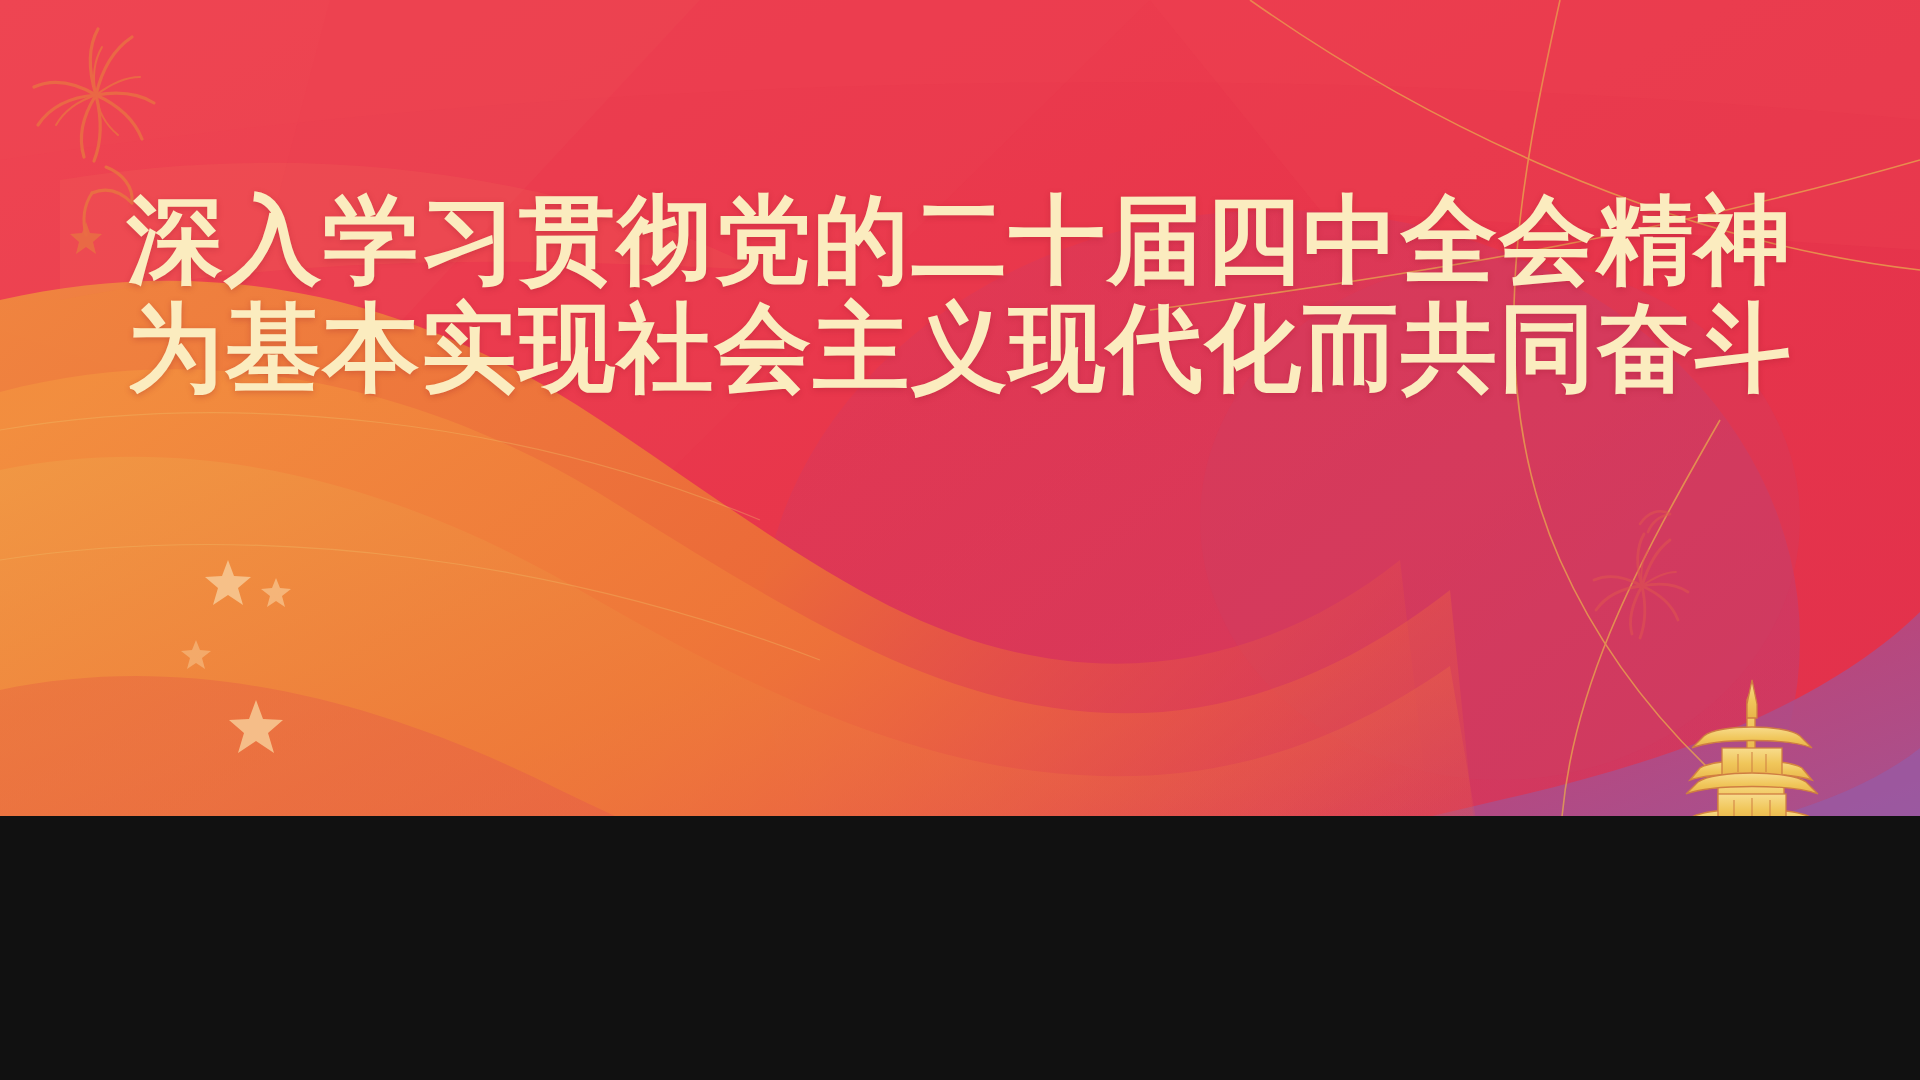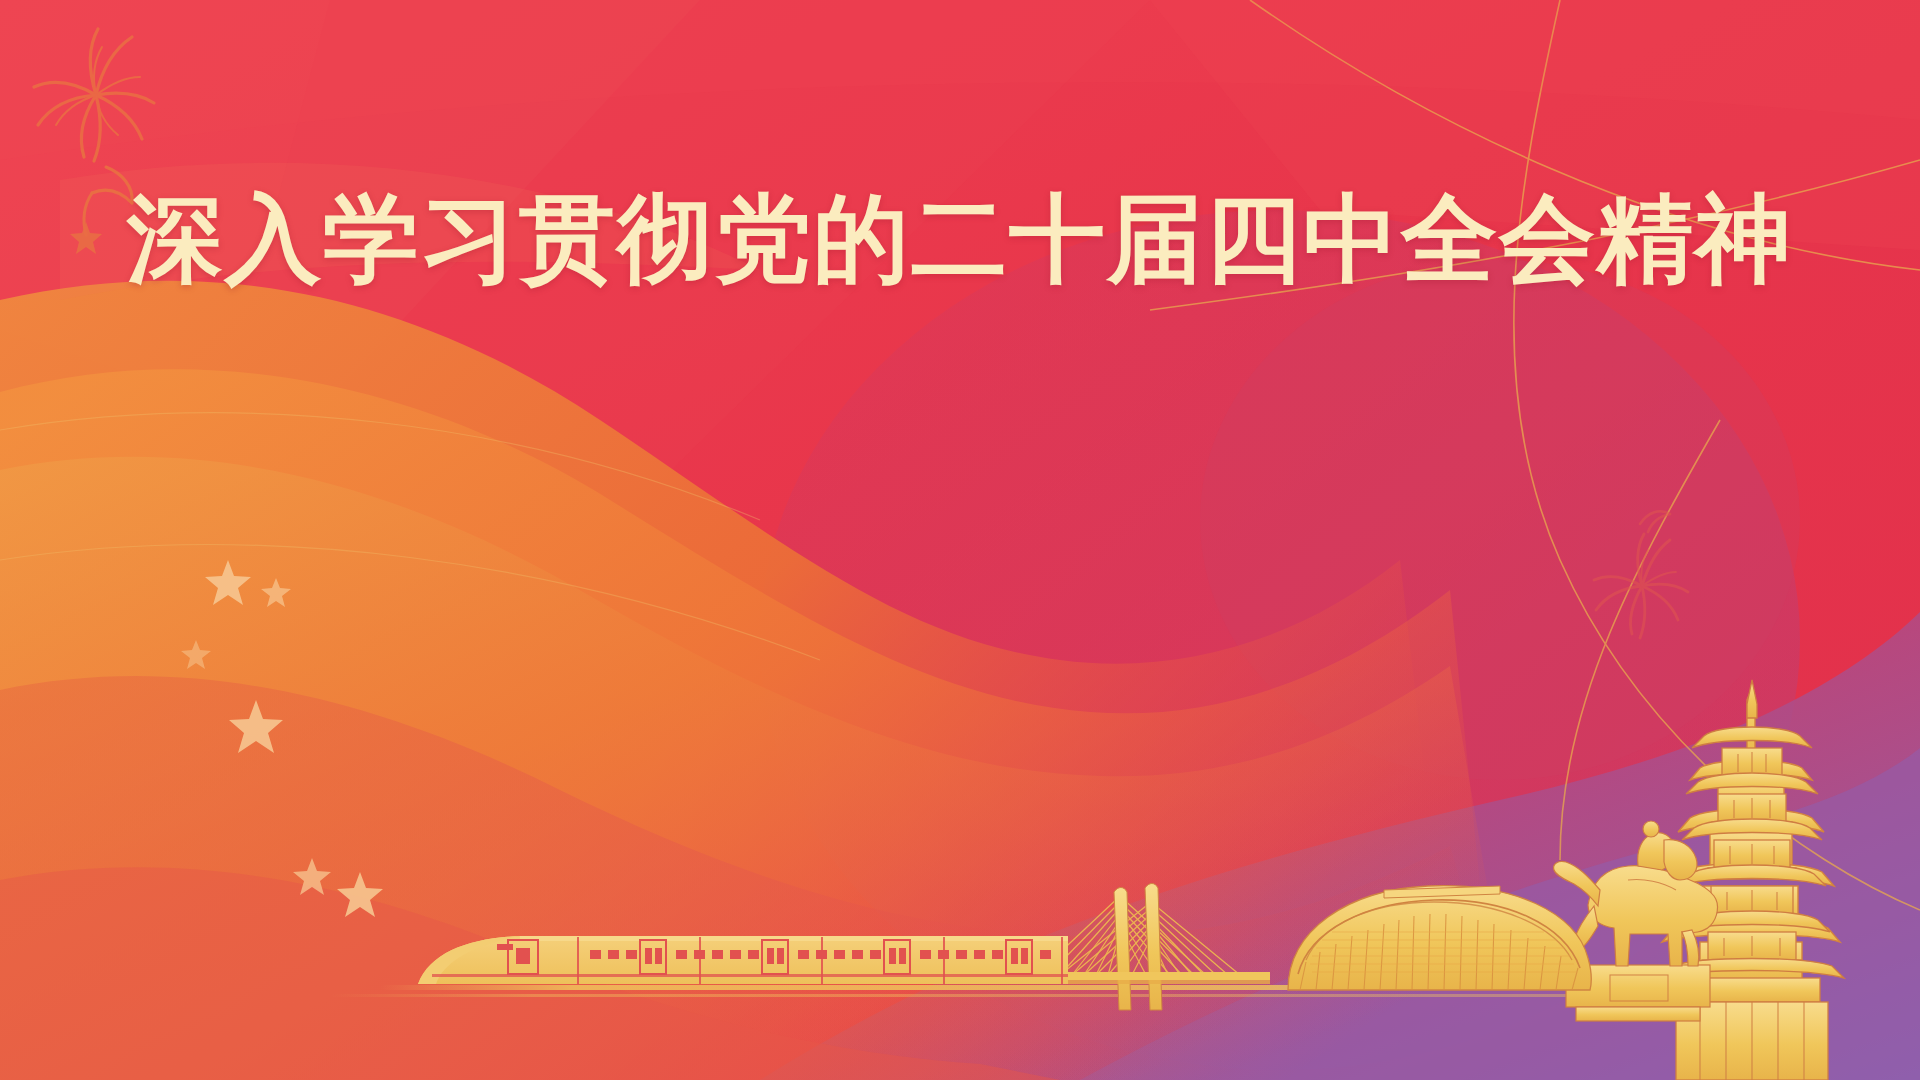--- a/index.html
+++ b/index.html
@@ -1,20 +1,20 @@
 <!DOCTYPE html>
 <html><head>
 <meta charset="utf-8">
 <style>
   html,body{margin:0;padding:0;background:#111;}
   .stage{
     position:relative;
-    width:1920px;height:1080px;
+    width:1920px;height:816px;
     overflow:hidden;
-    font-family:Liberation Serif, serif;
+    font-family:Liberation Sans, sans-serif;
     background:#701a75;
   }
   .svgfull{position:absolute;left:0;top:0;width:1920px;height:1080px;display:block;}
 
   
   .title-block{
     position:absolute;
     left:0; top:186px;
     width:1920px;
     text-align:center;
@@ -422,15 +422,16 @@
           <path d="M28,-72 C18,-70 10,-64 6,-54" stroke-width="2.6"></path>
         </g>
       </g>
 
       <path d="M0,0 L1920,0 L1920,120 C1300,60 600,70 0,160 Z" fill="#f2525c" opacity=".10"></path>
     </g>
   </svg>
 
   <div class="title-block">
     <span class="title-line">深入学习贯彻党的二十届四中全会精神</span>
+    <span class="title-line">为基本实现社会主义现代化而共同奋斗</span>
   </div>
 
 </div>
 
 </body></html>

